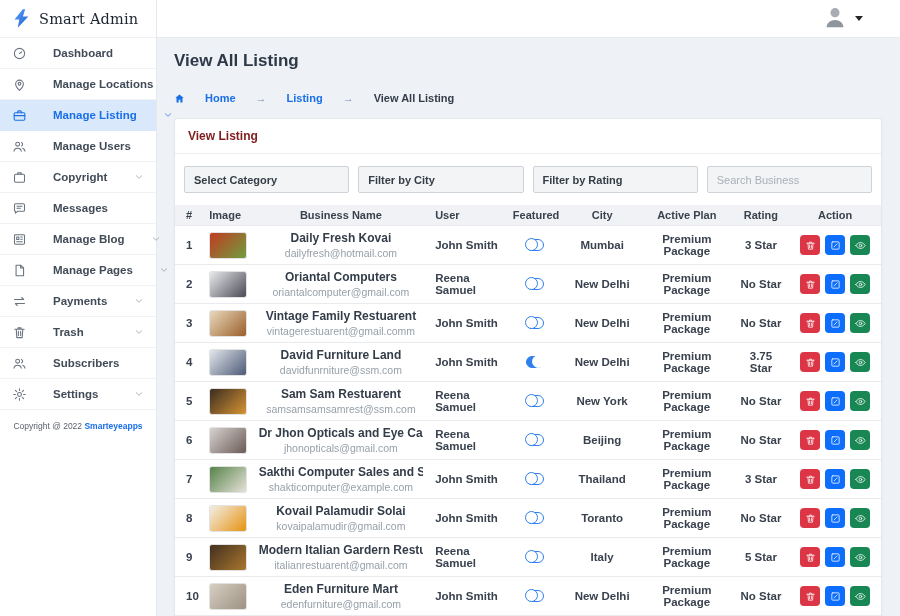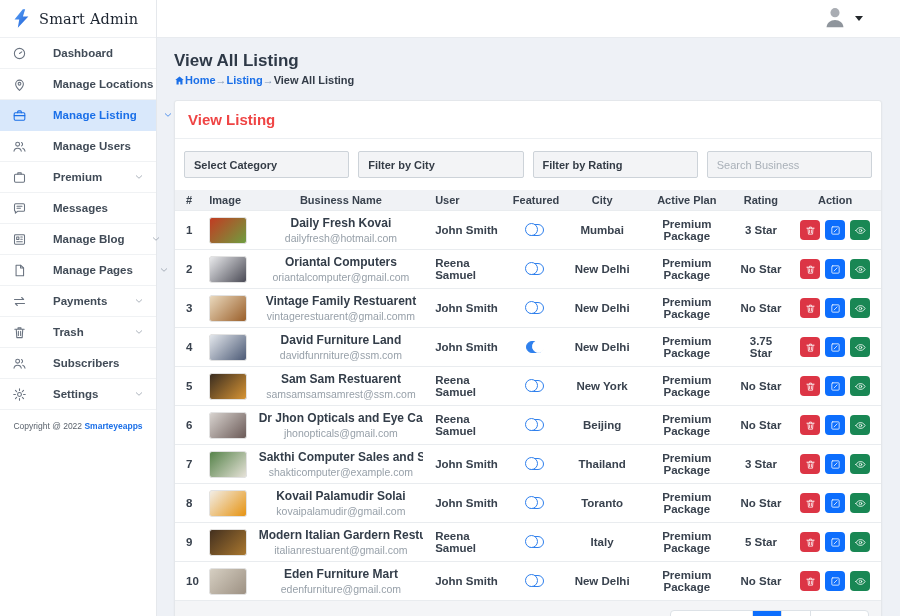--- a/index.html
+++ b/index.html
@@ -25,30 +25,30 @@
   .copyright a{color:#1a6fe8;font-weight:700;text-decoration:none;cursor:pointer}
 
   
   .main{flex:1;display:flex;flex-direction:column;min-width:0}
   .topbar{height:38px;background:#fff;border-bottom:1px solid #e8ebef;display:flex;align-items:center;justify-content:flex-end;padding:0 37px;gap:8px}
   .avatar{display:flex;align-items:center;gap:7px;cursor:pointer}
   .avatar svg{width:26px;height:26px}
   .caret{width:0;height:0;border-left:4px solid transparent;border-right:4px solid transparent;border-top:5px solid #23272b}
   .content{flex:1;padding:13px 18px 0 17px;overflow:hidden}
   .page-title{font-size:17px;font-weight:700;color:#2e3947}
-  .breadcrumb{display:flex;align-items:center;gap:0;margin-top:3px;font-size:11px;font-weight:700}
+  .breadcrumb{display:flex;align-items:center;gap:20px;margin-top:21px;font-size:11px;font-weight:700}
   .bc-home{display:flex}
   .bc-home svg{width:11px;height:11px;color:#1a6fe8}
   .bc-link{color:#1a6fe8;cursor:pointer}
   .bc-sep{color:#7d93b2;font-weight:400}
   .bc-current{color:#333c48}
 
   
   .card{background:#fff;border:1px solid #e4e7eb;border-radius:3px;margin-top:14px;box-shadow:0 1px 2px rgba(20,30,50,.05)}
-  .card-header{padding:10px 13px;font-size:15px;font-weight:700;color:#ef4444;border-bottom:1px solid #eceff2}
+  .card-header{padding:10px 13px;font-size:12px;font-weight:700;color:#7f1d1d;border-bottom:1px solid #eceff2}
   .filters{display:flex;gap:9px;padding:12px 9px}
   .filter{flex:1;height:27px;border:1px solid #cdd3d9;background:#f3f4f6;border-radius:2px;font-size:11px;font-weight:700;color:#343c46;display:flex;align-items:center;padding:0 9px;cursor:pointer}
   .search{flex:1;height:27px;border:1px solid #cdd3d9;background:#f3f4f6;border-radius:2px;font-size:11px;color:#343c46;padding:0 9px;font-family:inherit}
   .search::placeholder{color:#a9b0b8}
 
   table{width:100%;border-collapse:collapse;table-layout:fixed}
   th{background:#f0f2f5;font-size:11px;font-weight:700;color:#39424e;padding:4px 6px}
   td{padding:5px 6px;border-top:1px solid #e9ecef;font-size:11.5px;color:#39424e}
   .col0{width:4%;text-align:left;padding-left:11px}
   .col1{width:7%;text-align:left}
@@ -145,21 +145,21 @@
         </span>
         <span class="nav-label">Manage Users</span>
       </div>
       <div class="nav-item">
         <span class="nav-ic">
           <svg viewBox="0 0 24 24" fill="none" stroke="currentColor" stroke-width="1.7" stroke-linecap="round" stroke-linejoin="round">
             <rect x="4" y="6.8" width="16" height="12.7" rx="1.8"></rect>
             <path d="M9.3 6.8V4.6h5.4v2.2"></path>
           </svg>
         </span>
-        <span class="nav-label">Premium</span>
+        <span class="nav-label">Copyright</span>
         <span class="nav-chev">
           <svg viewBox="0 0 24 24" fill="none" stroke="currentColor" stroke-width="1.7" stroke-linecap="round" stroke-linejoin="round">
             <path d="M5.5 9l6.5 6 6.5-6"></path>
           </svg>
         </span>
       </div>
       <div class="nav-item">
         <span class="nav-ic">
           <svg viewBox="0 0 24 24" fill="none" stroke="currentColor" stroke-width="1.7" stroke-linecap="round" stroke-linejoin="round">
             <path d="M4 6.3c0-1 .8-1.8 1.8-1.8h12.4c1 0 1.8.8 1.8 1.8v8.4c0 1-.8 1.8-1.8 1.8H9l-3.6 3v-3H5.8c-1 0-1.8-.8-1.8-1.8z"></path>

